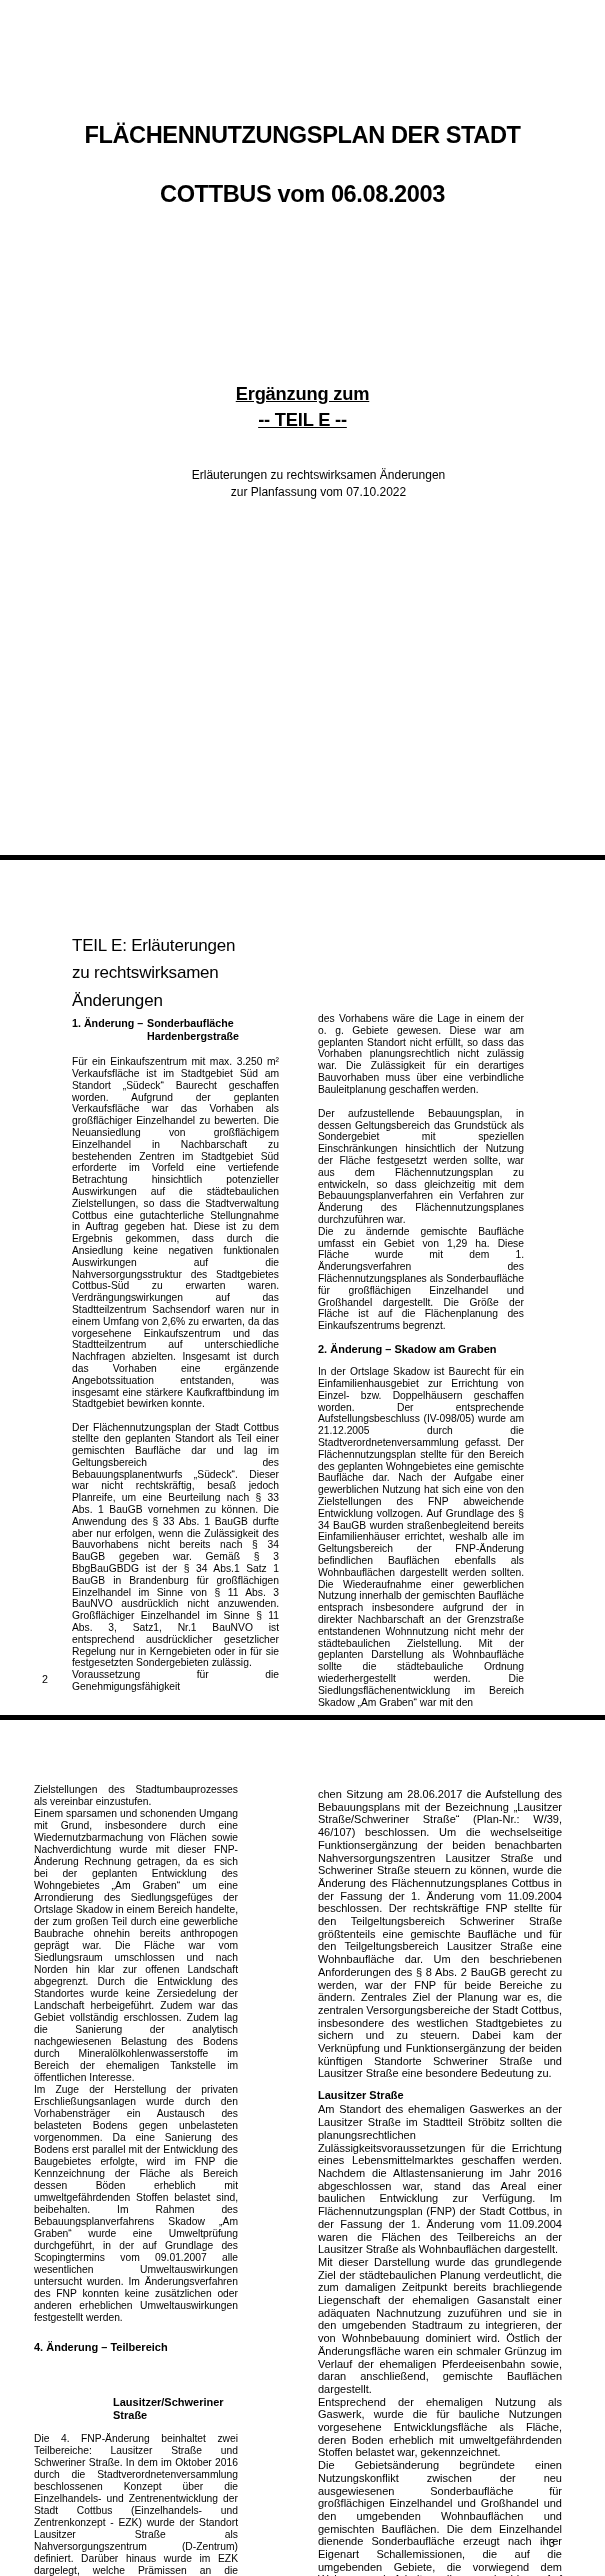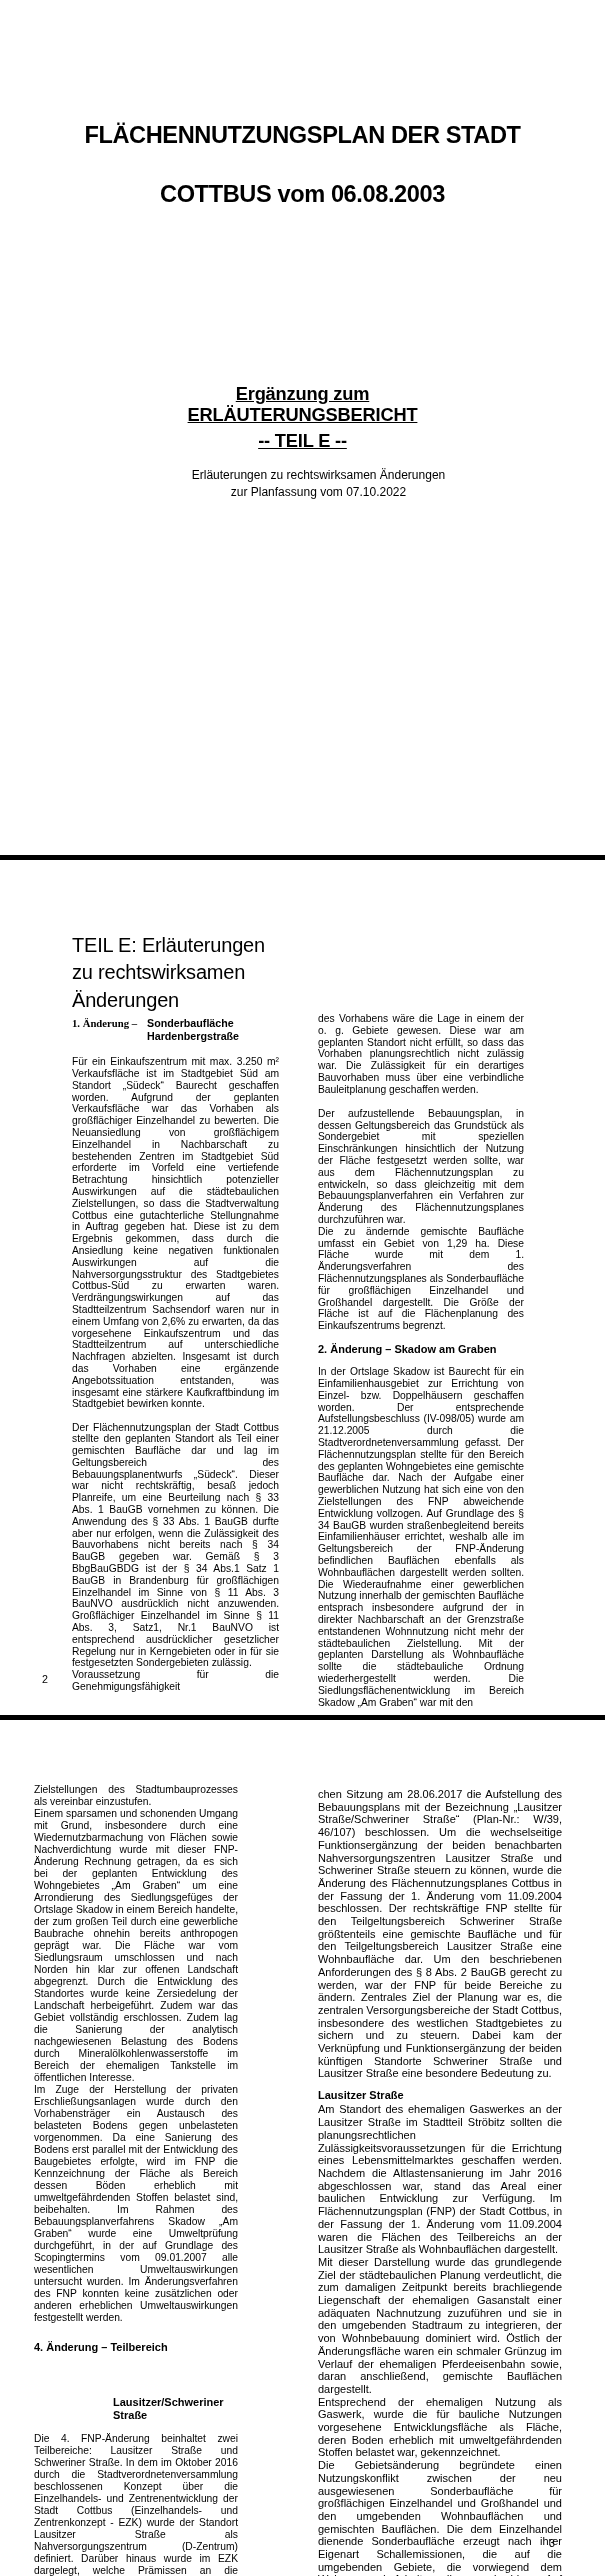--- a/index.html
+++ b/index.html
@@ -42,25 +42,25 @@
   }
 
   
   .col { position: absolute; }
   .p2-left  { left: 72px;  top: 72px;  width: 207px; font-size: 10.3px; line-height: 11.8px; }
   .p2-right { left: 318px; top: 153px; width: 206px; font-size: 10.3px; line-height: 11.8px; }
   .p3-left  { left: 34px;  top: 63px;  width: 204px; font-size: 10.3px; line-height: 12px; }
   .p3-right { left: 318px; top: 67px;  width: 244px; font-size: 11px; line-height: 12.7px; }
 
   .h-teil {
-    font-size: 20px; line-height: 27.4px; font-weight: 400;
+    font-size: 17px; line-height: 27.4px; font-weight: 400;
     letter-spacing: -0.2px; margin: 0 0 2.3px 0;
   }
   .sec1-row { display: flex; font-weight: bold; font-size: 10.7px; line-height: 13px; margin: 0 0 13.7px 0; }
-  .sec1-label { flex: 0 0 75px; font-family: Liberation Serif, serif; }
+  .sec1-label { flex: 0 0 75px; }
   .sec1-title { flex: 1 1 auto; max-width: 107px; }
 
   .para {
     margin: 0; text-align: justify;
     hyphens: auto; -webkit-hyphens: auto; overflow-wrap: break-word;
   }
   .gap    { margin-top: 11.4px; }
   .gap-lg { margin-top: 12.2px; }
 
   .h-sec {
@@ -78,21 +78,20 @@
 </head>
 <body>
 
 <div id="doc">
 
   <div class="page" id="page1">
     <div class="title-line" id="title1">FLÄCHENNUTZUNGSPLAN DER STADT</div>
     <div class="title-line" id="title2">COTTBUS vom 06.08.2003</div>
     <div class="subtitle-block">
       <div>Ergänzung zum</div>
-      <div>ERLÄUTERUNGSBERICHT</div>
       <div class="teil-e">-- TEIL E --</div>
     </div>
     <div class="subnote-block">
       <div>Erläuterungen zu rechtswirksamen Änderungen</div>
       <div>zur Planfassung vom 07.10.2022</div>
     </div>
   </div>
 
   <div class="separator" id="sep1"></div>
 

